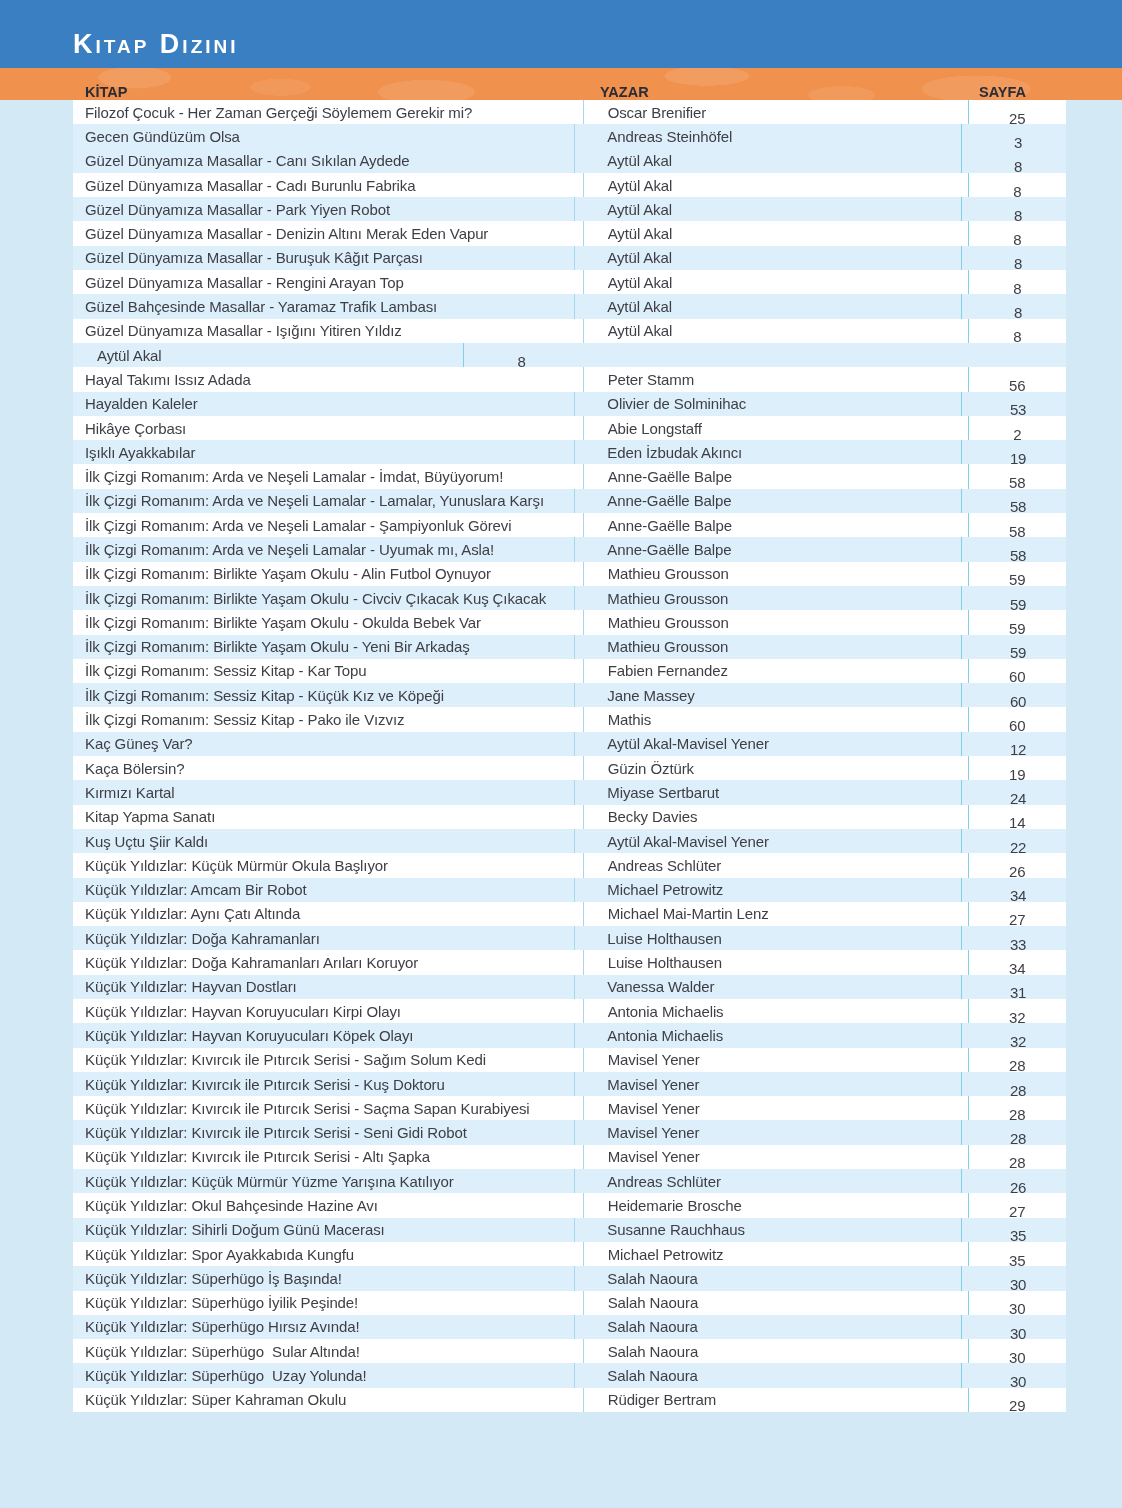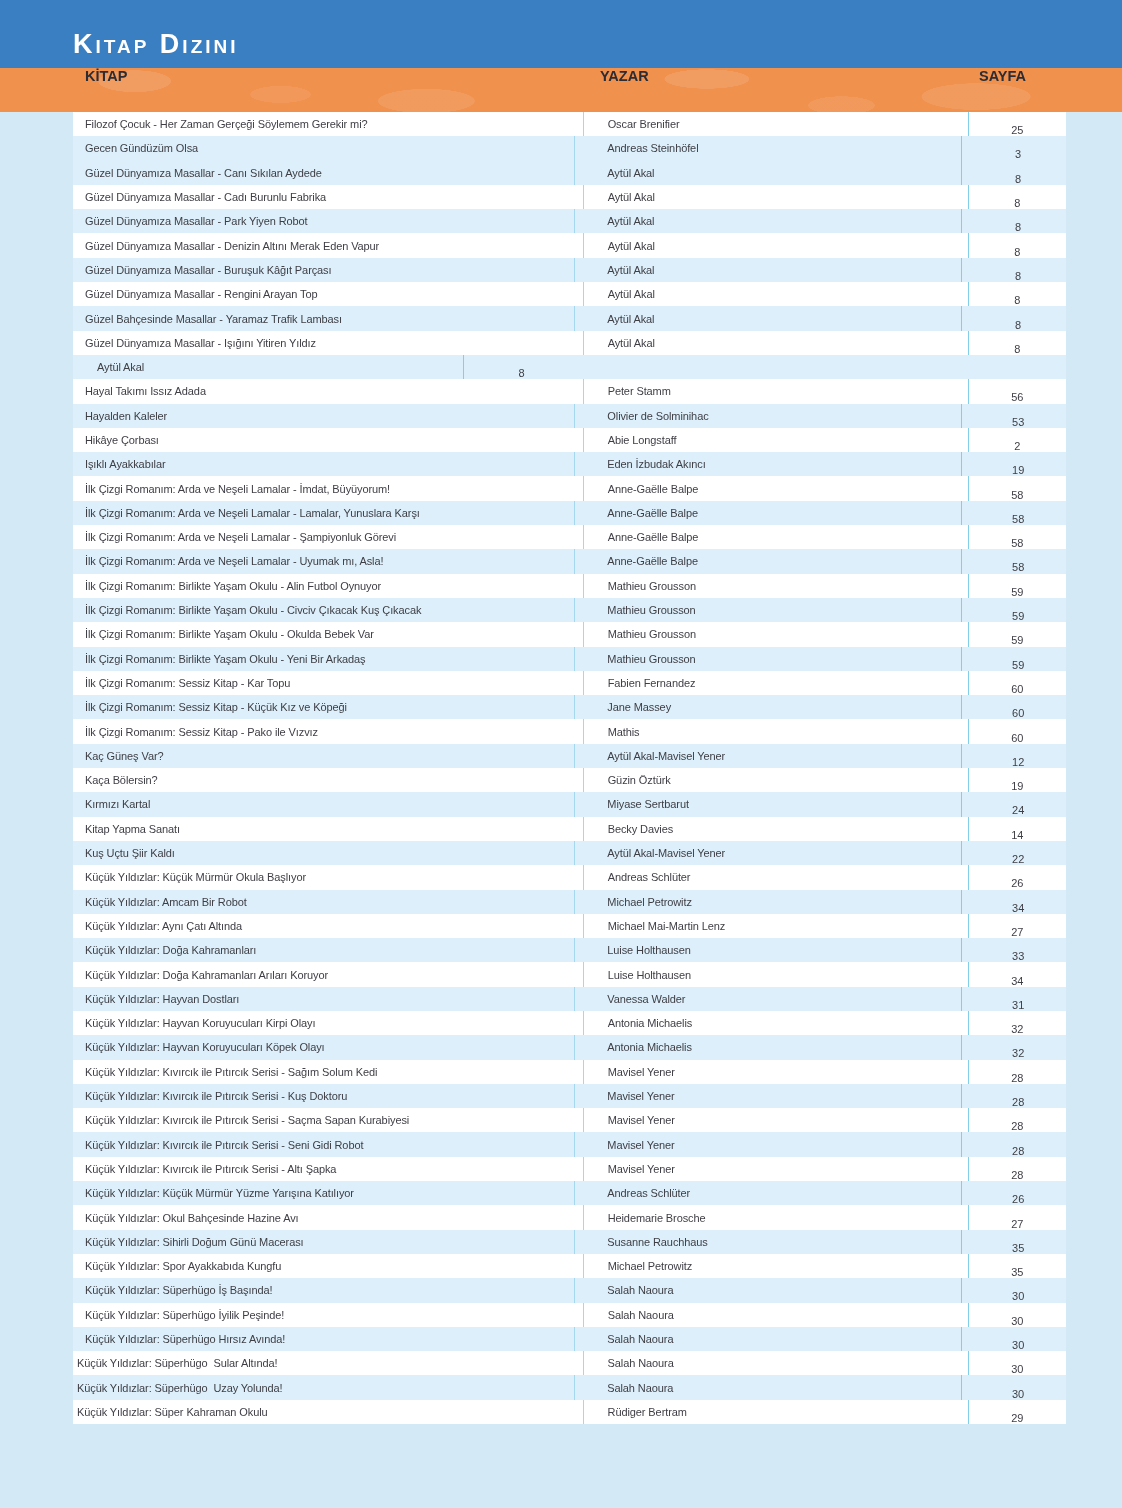--- a/index.html
+++ b/index.html
@@ -18,50 +18,50 @@
     display:flex;align-items:flex-end;
     box-sizing:border-box;padding:0 0 10px 73px;
   }
   .title-bar .page-title{
     color:#ffffff;font-size:27px;font-weight:bold;
     font-variant:small-caps;letter-spacing:3px;line-height:1;text-align:center;
   }
 
   
   .header-band{
-    height:44px;background:#f0914e;position:relative;
+    height:32px;background:#f0914e;position:relative;
     background-image:
       radial-gradient(ellipse 60px 18px at 12% 30%, rgba(255,255,255,.10) 0 60%, transparent 61%),
       radial-gradient(ellipse 80px 20px at 38% 75%, rgba(255,255,255,.09) 0 60%, transparent 61%),
       radial-gradient(ellipse 70px 16px at 63% 25%, rgba(255,255,255,.10) 0 60%, transparent 61%),
       radial-gradient(ellipse 90px 22px at 87% 65%, rgba(255,255,255,.09) 0 60%, transparent 61%),
       radial-gradient(ellipse 50px 14px at 25% 60%, rgba(255,255,255,.07) 0 60%, transparent 61%),
       radial-gradient(ellipse 55px 15px at 75% 85%, rgba(255,255,255,.08) 0 60%, transparent 61%);
-    display:flex;align-items:flex-start;
+    display:flex;align-items:flex-end;
     font-weight:bold;font-size:14.5px;color:#2b2c34;
   }
   .header-band .hcell{box-sizing:border-box;}
   .hcell.h-book{width:519px;margin-left:73px;padding-left:12px;}
   .hcell.h-author{width:375px;padding-left:8px;}
   .hcell.h-page{width:99px;text-align:center;transform:translateX(-14px);}
 
   
   .table-body{position:relative;}
   .row{
     display:flex;height:24.31px;margin-left:73px;width:993px;
-    font-size:11px;color:#3e3e45;letter-spacing:-0.1px;
+    font-size:15px;color:#3e3e45;letter-spacing:-0.1px;
   }
   .row.odd{background:#ffffff;}
   .row.even{background:#ddeffa;gap:8px;}
   .cell{box-sizing:border-box;display:flex;align-items:center;overflow:hidden;}
   .cell-title{
     width:519px;padding-left:12px;
     border-right:1px solid #a5d8ee;white-space:pre;
   }
-  .row.flush .cell-title{padding-left:4px;}
+  .row.flush .cell-title{padding-left:12px;}
   .cell-author{width:375px;padding-left:8px;border-right:1px solid #82cfe9;white-space:pre;margin-left:16px;}
   .cell-page{width:99px;justify-content:center;margin-top:12px;}
 </style>
 </head>
 <body>
 
 <div class="page">
 
   <div class="title-bar">
     <span class="page-title">Kitap Dizini</span>

